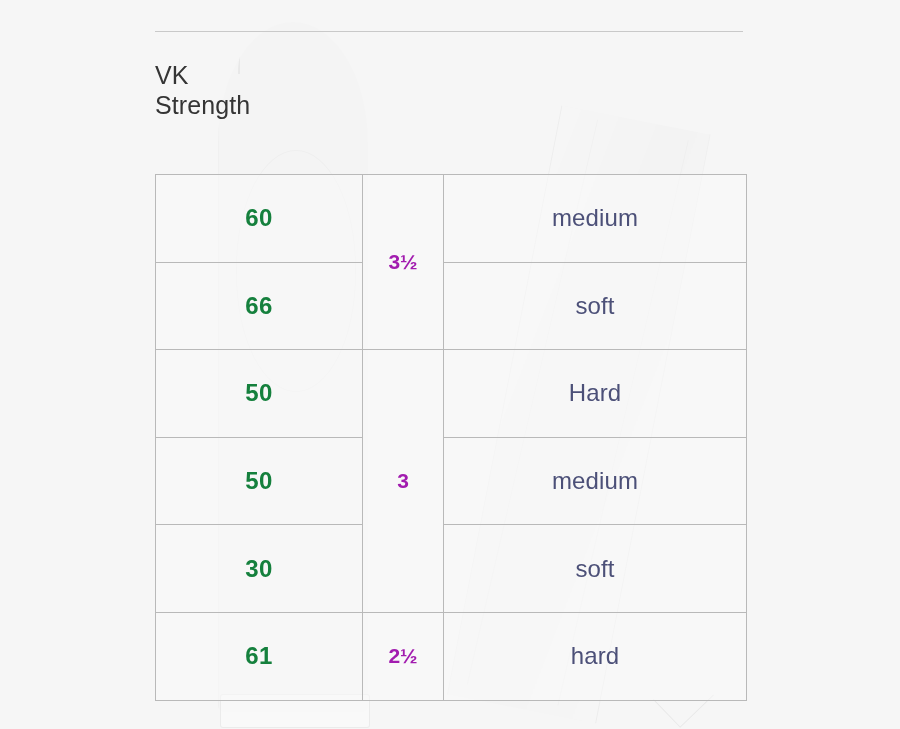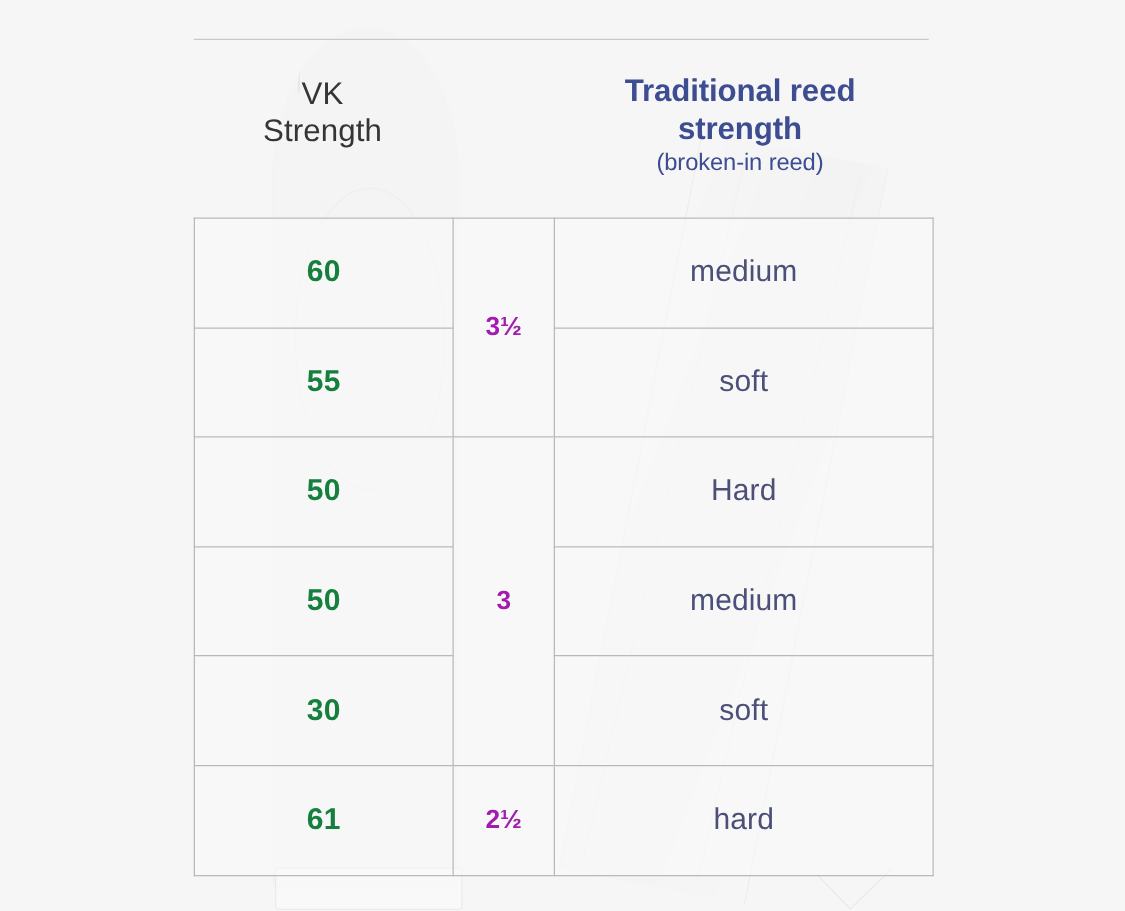--- a/index.html
+++ b/index.html
@@ -120,21 +120,21 @@
   .headers {
     position: absolute;
     left: 155px;
     top: 52px;
     width: 588px;
     height: 110px;
     display: flex;
   }
   .head-left {
     width: 206px;
-    text-align: center;
+    text-align: left;
     color: #353535;
     font-size: 25px;
     line-height: 30px;
     font-weight: 400;
     padding-top: 8px;
     letter-spacing: 0.1px;
   }
   .head-spacer { width: 80px; }
   .head-right {
     flex: 1;
@@ -211,36 +211,31 @@
 <div class="page">
 
   <div class="top-rule"></div>
 
   <div class="headers">
     <div class="head-left">
       <div>VK</div>
       <div>Strength</div>
     </div>
     <div class="head-spacer"></div>
-    <div class="head-right">
-      <div class="hr-main">Traditional reed</div>
-      <div class="hr-main">strength</div>
-      <div class="hr-sub">(broken-in reed)</div>
-    </div>
   </div>
 
   <table class="reed-table">
     <tbody>
         <tr>
           <td class="col-vk">60</td>
           <td class="col-mid" rowspan="2">3½</td>
           <td class="col-desc">medium</td>
         </tr>
         <tr>
-          <td class="col-vk">55</td>
+          <td class="col-vk">66</td>
           <td class="col-desc">soft</td>
         </tr>
         <tr>
           <td class="col-vk">50</td>
           <td class="col-mid" rowspan="3">3</td>
           <td class="col-desc">Hard</td>
         </tr>
         <tr>
           <td class="col-vk">50</td>
           <td class="col-desc">medium</td>

